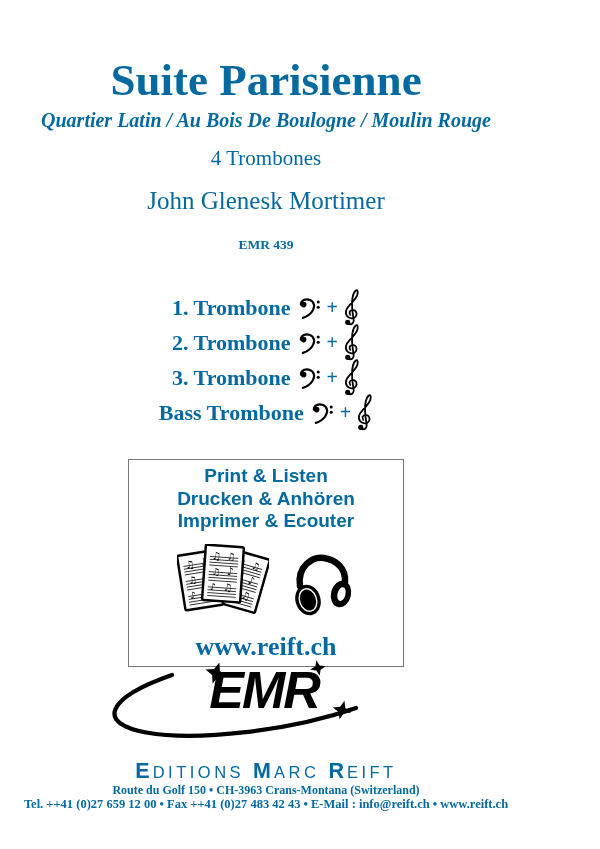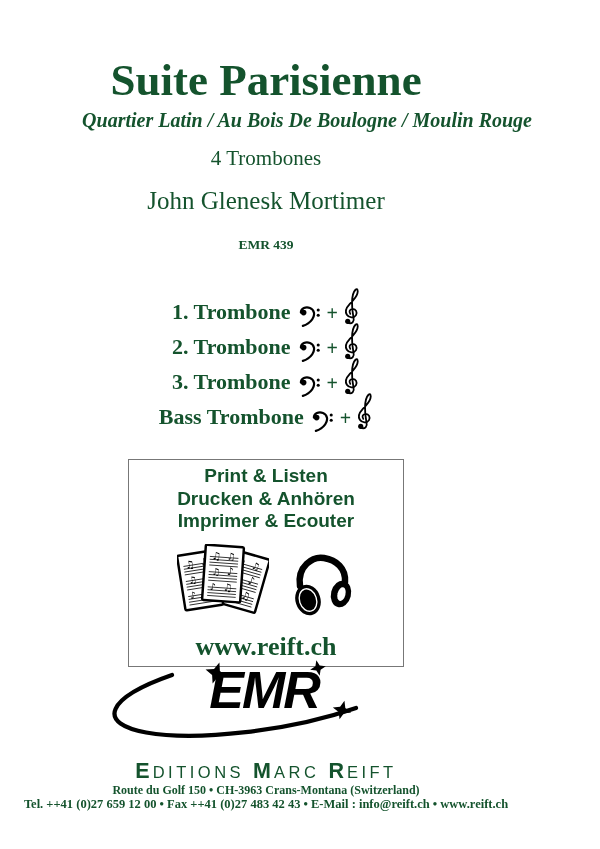--- a/index.html
+++ b/index.html
@@ -1,26 +1,26 @@
 <!DOCTYPE html>
 <html><head>
 <meta charset="utf-8">
 <style>
   html,body{margin:0;padding:0;background:#fff;}
   .page{position:relative;width:532px;height:849px;background:#fff;overflow:hidden;
-        font-family:"Liberation Serif",serif;color:#14532d;}
+        font-family:"Liberation Serif",serif;color:#0369a1;}
   .cline{position:absolute;left:0;right:0;text-align:center;white-space:nowrap;}
   .title{top:55px;font-size:45px;font-weight:bold;line-height:1.15;letter-spacing:0;}
-  .subtitle{top:109px;font-size:20px;font-weight:bold;font-style:italic;text-align:right;}
+  .subtitle{top:109px;font-size:20px;font-weight:bold;font-style:italic;}
   .ensemble{top:146px;font-size:21px;font-weight:normal;}
   .composer{top:187px;font-size:25px;font-weight:normal;}
   .catalog{top:237px;font-size:13.5px;font-weight:bold;}
 
   .instruments{position:absolute;top:290px;left:0;right:0;}
-  .instr-row{height:35px;display:flex;align-items:flex-end;justify-content:center;
+  .instr-row{height:35px;display:flex;align-items:center;justify-content:center;
              font-size:22px;font-weight:bold;}
   .instr-row .instr-label{margin-right:8px;}
   .bass-clef{display:block;margin:0 2px -2px 0;}
   .plus{font-size:20px;font-weight:bold;margin:0 4px;}
   .treble-clef{display:block;margin-top:-2px;overflow:visible;}
 
   .promo-box{position:absolute;top:459px;left:50%;transform:translateX(-50%);
              width:276px;height:208px;border:1.5px solid #777;box-sizing:border-box;}
   .promo-lines{margin-top:5px;text-align:center;font-family:"Liberation Sans",sans-serif;
                font-weight:bold;font-size:19px;line-height:22.5px;}

